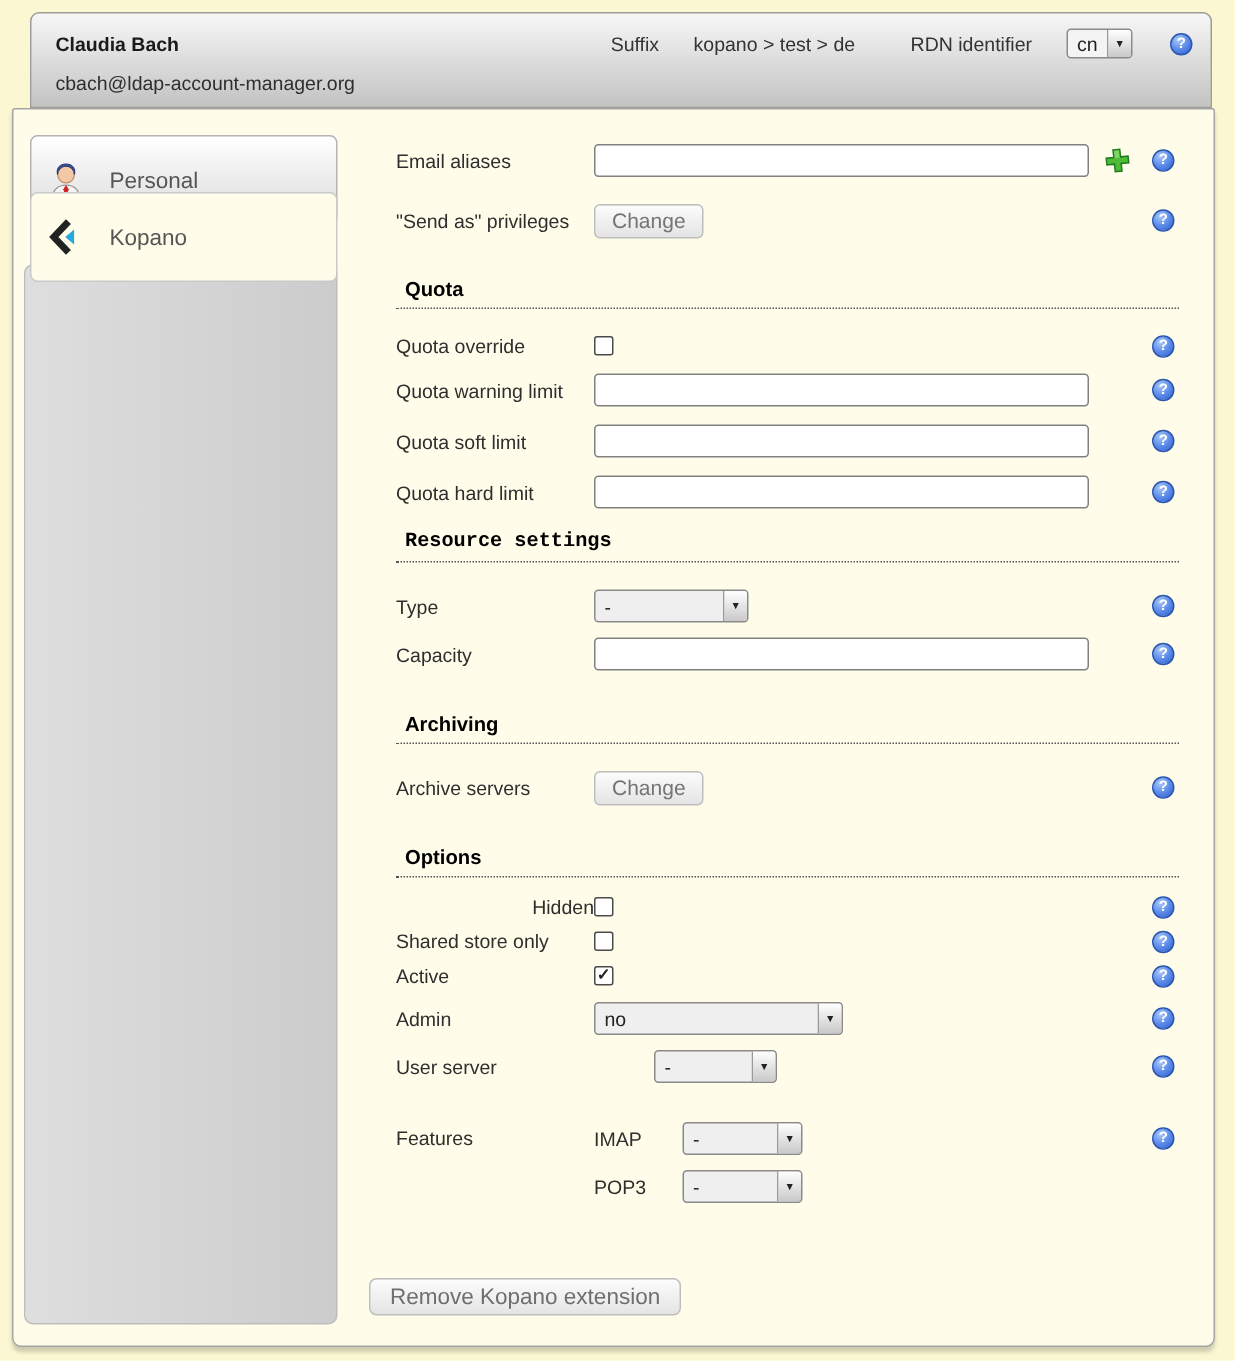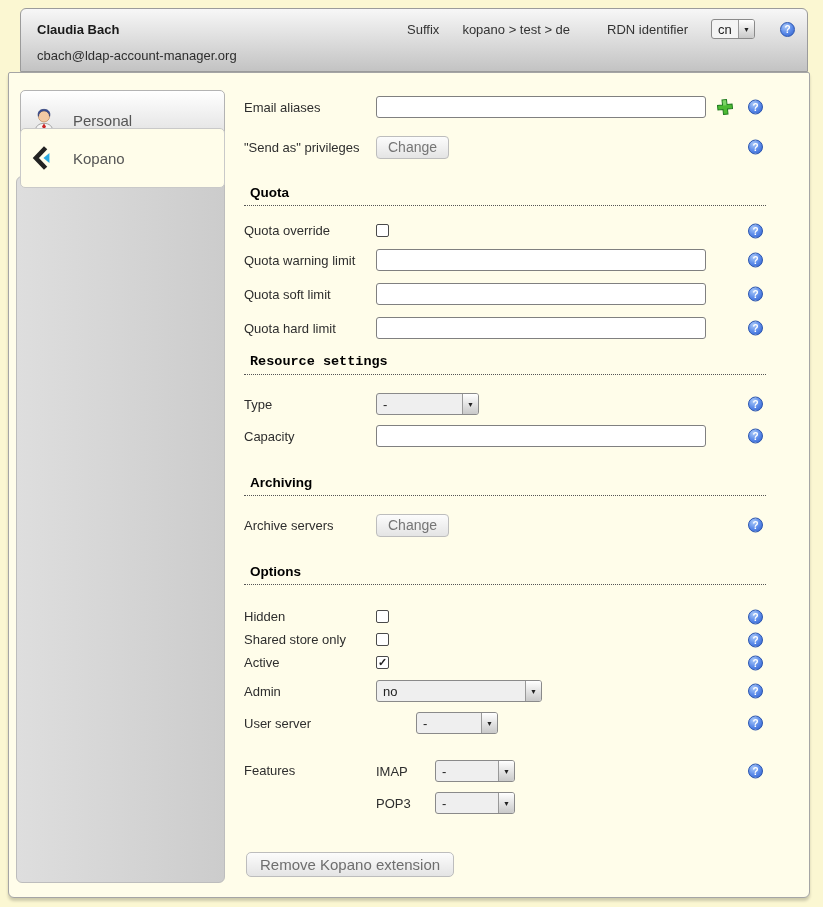--- a/index.html
+++ b/index.html
@@ -47,21 +47,21 @@
     position:absolute; left:20px; width:205px; height:60px;
     border:1px solid #b3b3b3; border-radius:5px;
     display:flex; align-items:center; gap:16px; padding-left:10px;
     font-size:15px; color:#555; cursor:pointer;
   }
   .tab-personal { top:90px; background:linear-gradient(#ffffff,#d9d9d9); }
   .tab-kopano  { top:128px; background:#fffdea; border-color:#c9c9c9; }
   .tab-icon { width:26px; height:26px; display:flex; align-items:center; justify-content:center; }
 
   
-  .content { position:absolute; left:244px; top:72px; width:522px; }
+  .content { position:absolute; left:264px; top:72px; width:522px; }
   .row { position:relative; display:flex; align-items:center; }
   .row .label { width:132px; flex-shrink:0; color:#2e2e2e; }
   .help {
     position:absolute; right:3px; top:50%; transform:translateY(-50%);
     width:15px; height:15px; border-radius:50%;
     background:radial-gradient(circle at 35% 28%, #aac9f8 0%, #5d8cea 50%, #2f5ec9 100%);
     border:1px solid #2a55b0;
     color:#fff; font-weight:bold; font-size:10px;
     display:flex; align-items:center; justify-content:center;
     cursor:pointer;
@@ -76,21 +76,21 @@
   .r-sendas   { margin-top:12px; height:26px; }
   .sec-quota  { margin-top:25px; }
   .r-override { margin-top:12px; height:25px; }
   .r-input    { height:34px; }
   .sec-resource { margin-top:9px;font-family:Liberation Mono, monospace; }
   .r-type     { margin-top:14px; height:30px; }
   .sec-arch   { margin-top:22px; }
   .r-archsrv  { margin-top:14px; height:30px; }
   .sec-options{ margin-top:24px; }
   .r-check    { height:23px; }
-  .r-check.first { margin-top:20px; }
+  .r-check.first { margin-top:8px;text-align:right; }
   .r-admin    { margin-top:2px; height:30px; }
   .r-userserver { margin-top:2px; height:30px;gap:40px; }
   .r-features { margin-top:18px; align-items:flex-start; }
   .features-rows { display:flex; flex-direction:column; }
   .f-row { display:flex; align-items:center; height:30px; margin-bottom:2px;gap:24px; }
   .f-label { width:35px; color:#2e2e2e; }
 
   .input-text {
     width:330px; height:22px;
     border:1px solid #808080; border-radius:3px;

